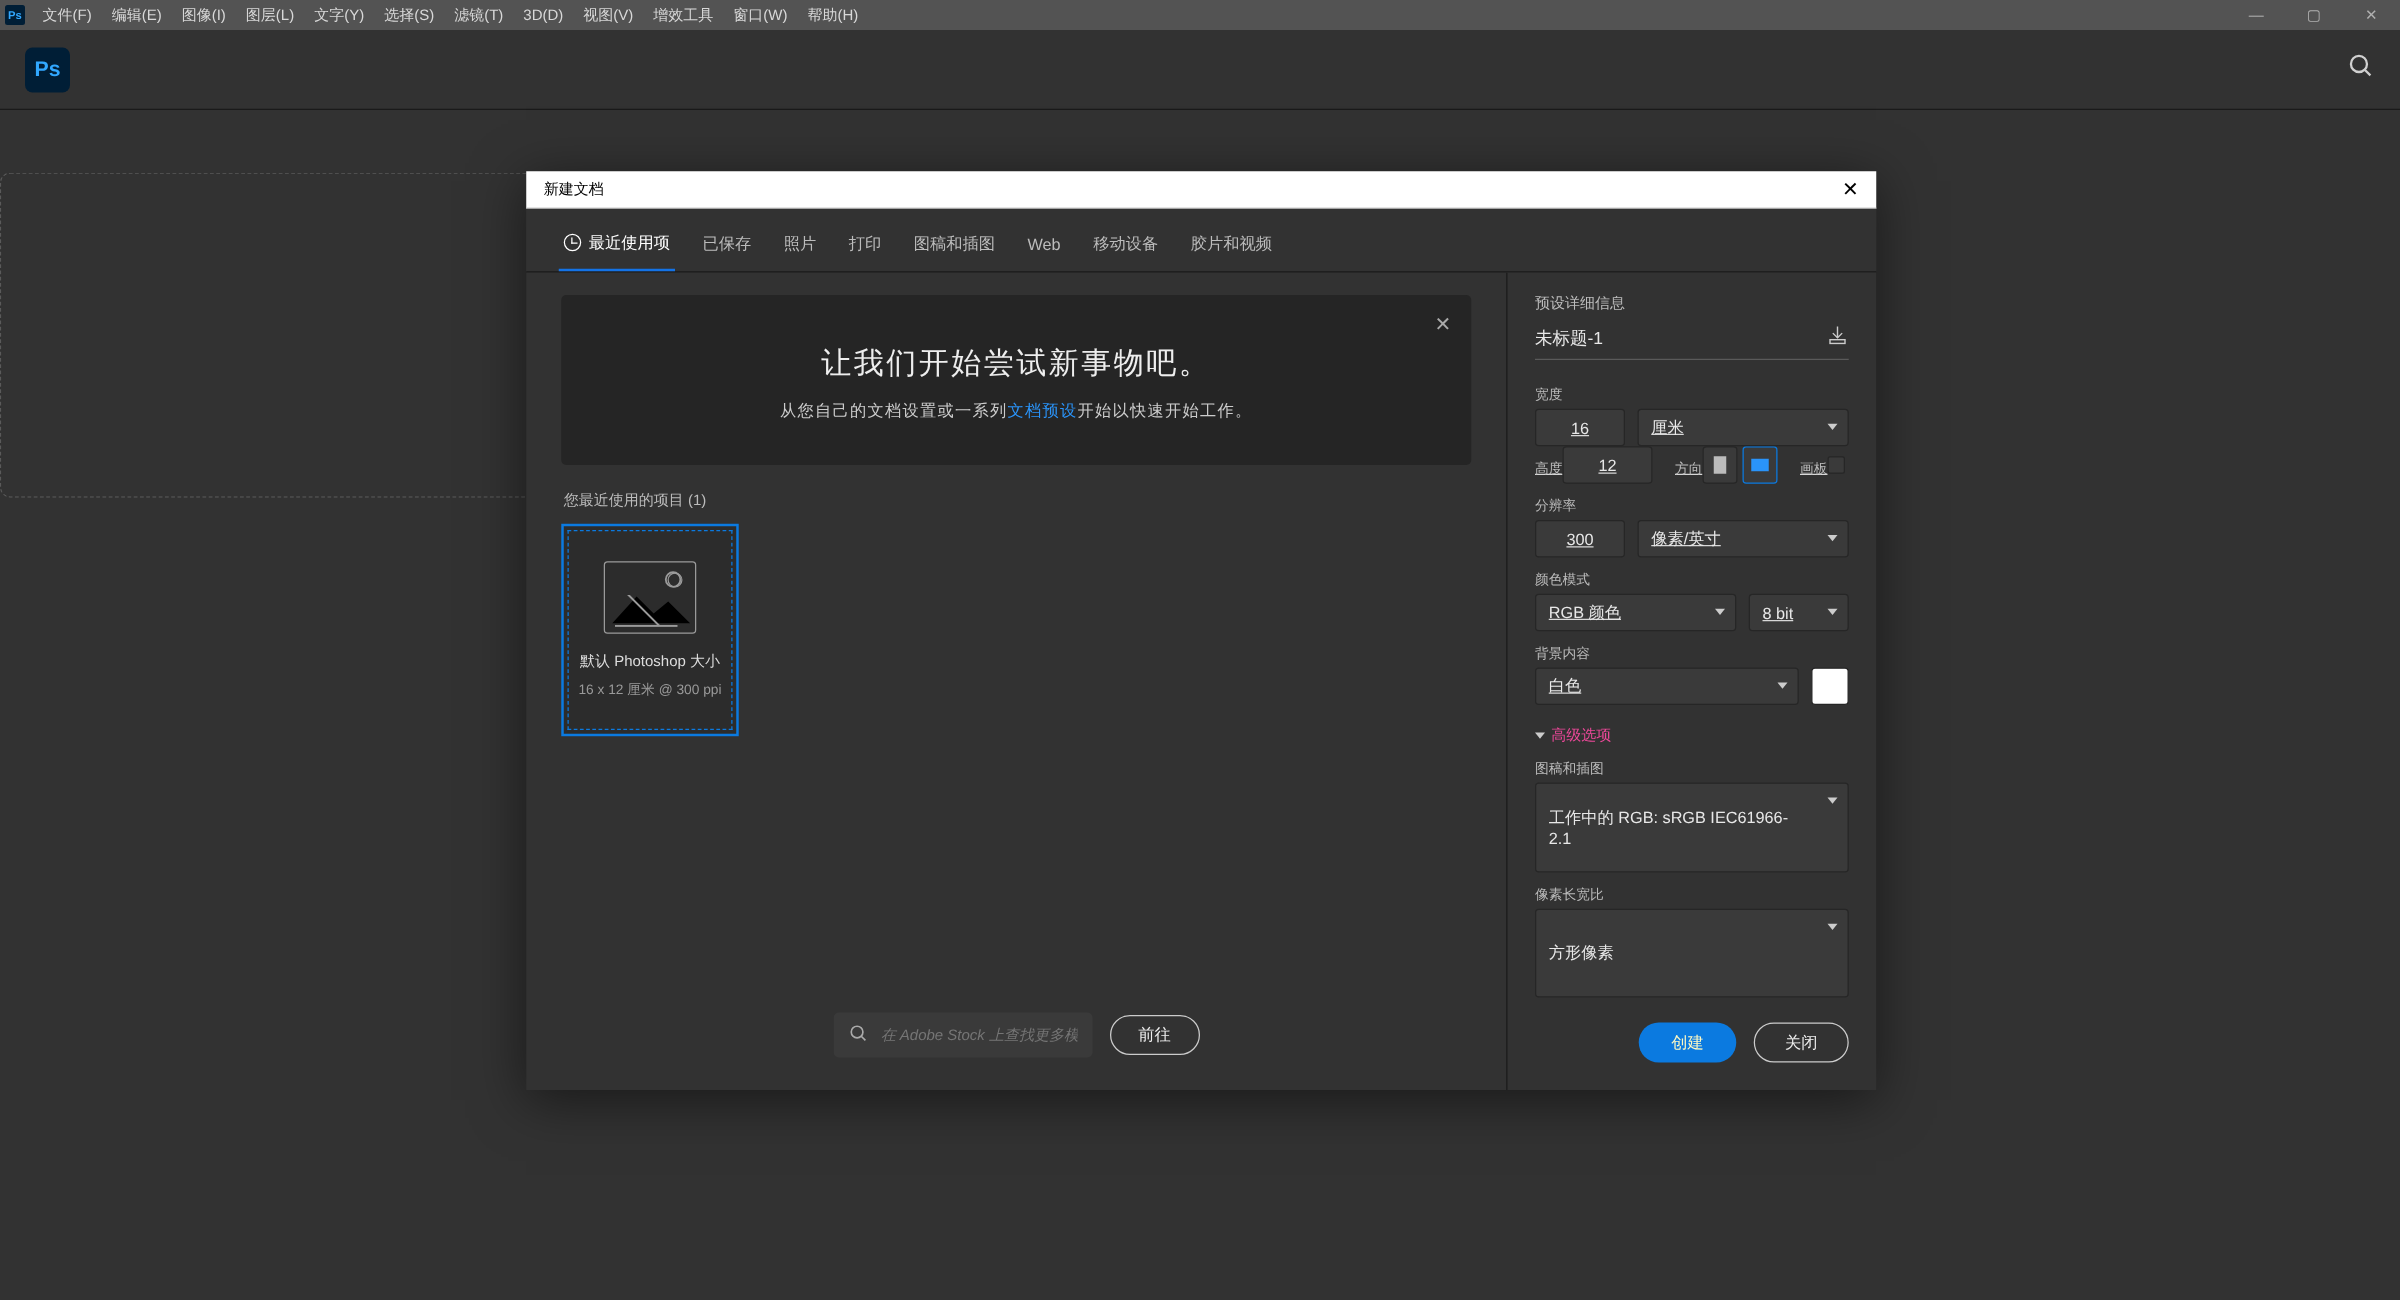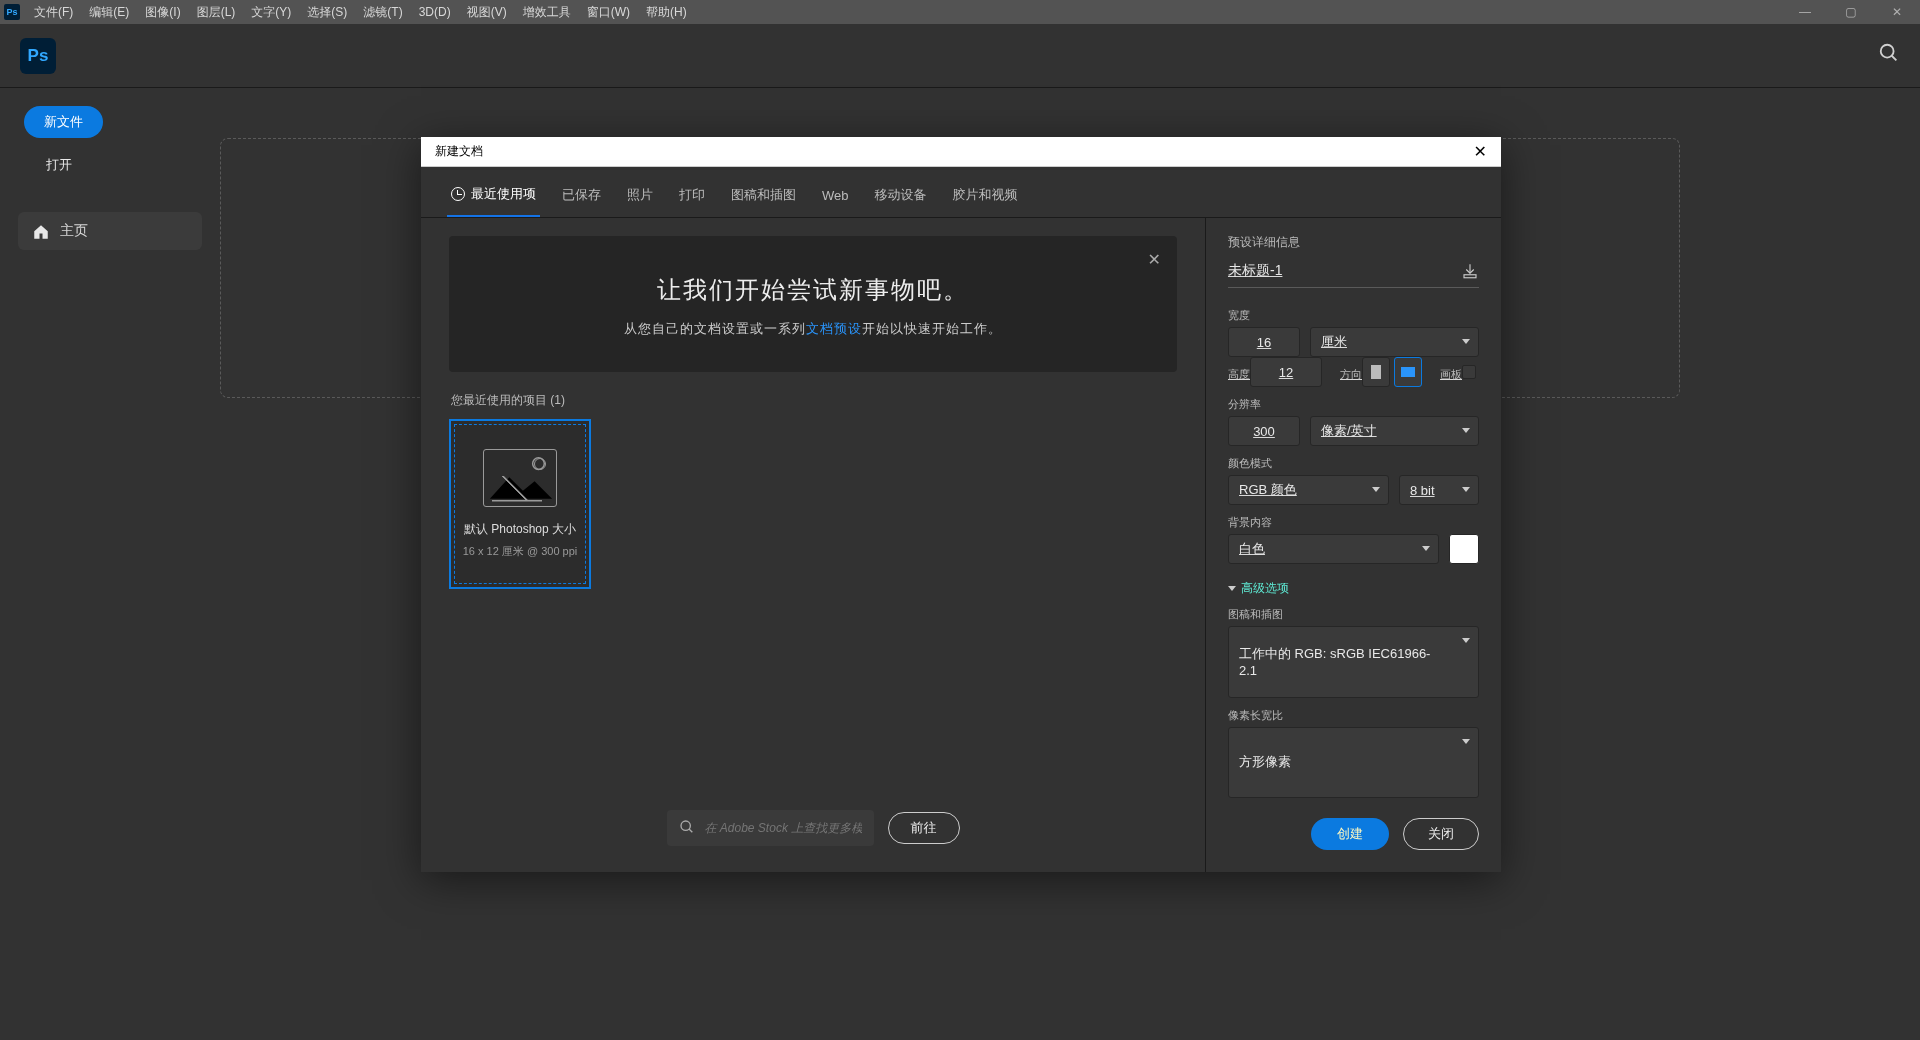--- a/index.html
+++ b/index.html
@@ -82,21 +82,21 @@
 .stock-search { margin-top:auto; display:flex; gap:14px; align-items:center; justify-content:center; padding: 14px 0 8px 0;}
 .stock-input { flex:0 0 440px; background:#3a3a3a; border:none; height:36px; border-radius:4px; color:#ccc; padding:0 12px 0 38px; font-size:12px; font-style:italic;}
 .stock-input-wrap{position:relative;}
 .stock-input-wrap .si-icon{position:absolute; left:12px; top:9px;}
 .si-icon svg{width:16px;height:16px;fill:none;stroke:#aaa;stroke-width:2;}
 .btn-outline { background:transparent; border:1.5px solid #ccc; color:#eee; border-radius:18px; padding:6px 22px; font-size:13px; cursor:pointer;}
 
 
 .dlg-right { width: 296px; background: #323232; padding: 16px 22px; border-left: 1px solid #1a1a1a; display:flex; flex-direction:column;}
 .panel-title { font-size: 12px; color: #bcbcbc; margin-bottom: 8px; }
-.name-row{display:flex; align-items:center; gap:6px; border-bottom:1px solid #5a5a5a; padding-bottom:4px; margin-bottom:10px;text-decoration:underline;}
+.name-row{display:flex; gap:6px; border-bottom:1px solid #5a5a5a; padding-bottom:4px; margin-bottom:10px;}
 .name-input { background:transparent; border:none; color:#e8e8e8; font-size:14px; flex:1; outline:none; padding:4px 0;}
 .save-icon{ width:18px; height:18px; }
 .save-icon svg{stroke:#ccc; fill:none; stroke-width:1.5;}
 
 .field-label { font-size: 11px; color: #bcbcbc; margin: 10px 0 4px 0; }
 .row { display: flex; gap: 10px; align-items:flex-start;text-decoration:underline;}
 .col{display:flex;}
 .num-input { width: 72px; height: 30px; background: #3a3a3a; border: 1px solid #262626; color: #e8e8e8; text-align: center; font-size: 13px; border-radius:3px;}
 .select { height: 30px; background: #3a3a3a; border: 1px solid #262626; color: #e8e8e8; font-size: 13px; padding: 0 30px 0 10px; border-radius:3px; position:relative; display:flex; align-items:center; cursor:pointer; flex:1;}
 .select .chev { position:absolute; right:8px; top:11px; width:0;height:0;border-left:4px solid transparent;border-right:4px solid transparent;border-top:5px solid #ccc;}
@@ -105,21 +105,21 @@
 
 .orient-group{display:flex; gap:4px;}
 .orient-btn{width:28px;height:30px;background:#3a3a3a;border:1px solid #262626;display:flex;align-items:center;justify-content:center;border-radius:3px;cursor:pointer;}
 .orient-btn.active{border-color:#0b7ae0;}
 .orient-btn svg{fill:#bbb;}
 .orient-btn.active svg{fill:#2a94fa;}
 .chk{width:14px;height:14px;background:#3a3a3a;border:1px solid #262626;border-radius:2px;margin-top:8px;}
 
 .color-swatch{width:30px;height:30px;background:#fff;border:1px solid #262626;border-radius:3px;}
 
-.adv-toggle{display:flex;align-items:center;gap:5px;font-size:12px;color:#5eead4;margin-top:16px;cursor:pointer;}
+.adv-toggle{display:flex;align-items:center;gap:5px;font-size:12px;color:#ec4899;margin-top:16px;cursor:pointer;}
 .adv-toggle .caret{width:0;height:0;border-left:4px solid transparent;border-right:4px solid transparent;border-top:5px solid #ccc;}
 
 .dlg-actions{margin-top:auto; display:flex; gap:14px; justify-content:flex-end; padding-top:20px; padding-bottom:6px;}
 .btn-primary{background:#0b7ae0;color:#fef9c3;border:none;border-radius:20px;padding:7px 26px;font-size:13px;cursor:pointer;}
 .btn-secondary{background:transparent;border:1.5px solid #ccc;color:#eee;border-radius:20px;padding:6px 24px;font-size:13px;cursor:pointer;}
 </style>
 </head>
 <body>
 
 <div class="menubar">
@@ -147,34 +147,20 @@
   <div class="ps-logo">Ps</div>
   <div class="search">
     <svg viewBox="0 0 24 24">
         <circle cx="10" cy="10" r="7"></circle>
         <line x1="20" y1="20" x2="15" y2="15"></line>
       </svg>
   </div>
 </div>
 
 <div class="main">
-  <div class="sidebar">
-    <button class="btn-pill btn-blue">新文件</button><br>
-    <button class="btn-pill btn-open">打开</button>
-    <div class="sidebar-nav">
-      <div class="nav-item">
-        <span class="home-icon">
-          <svg viewBox="0 0 24 24">
-              <path d="M3 11 L12 3 L21 11 V21 H14 V14 H10 V21 H3 Z"></path>
-            </svg>
-        </span>
-        <span>主页</span>
-      </div>
-    </div>
-  </div>
   <div class="content">
     <div class="dropzone"></div>
   </div>
 </div>
 
 <div class="dialog">
   <div class="dlg-title">
     <span>新建文档</span>
     <span class="close">✕</span>
   </div>

